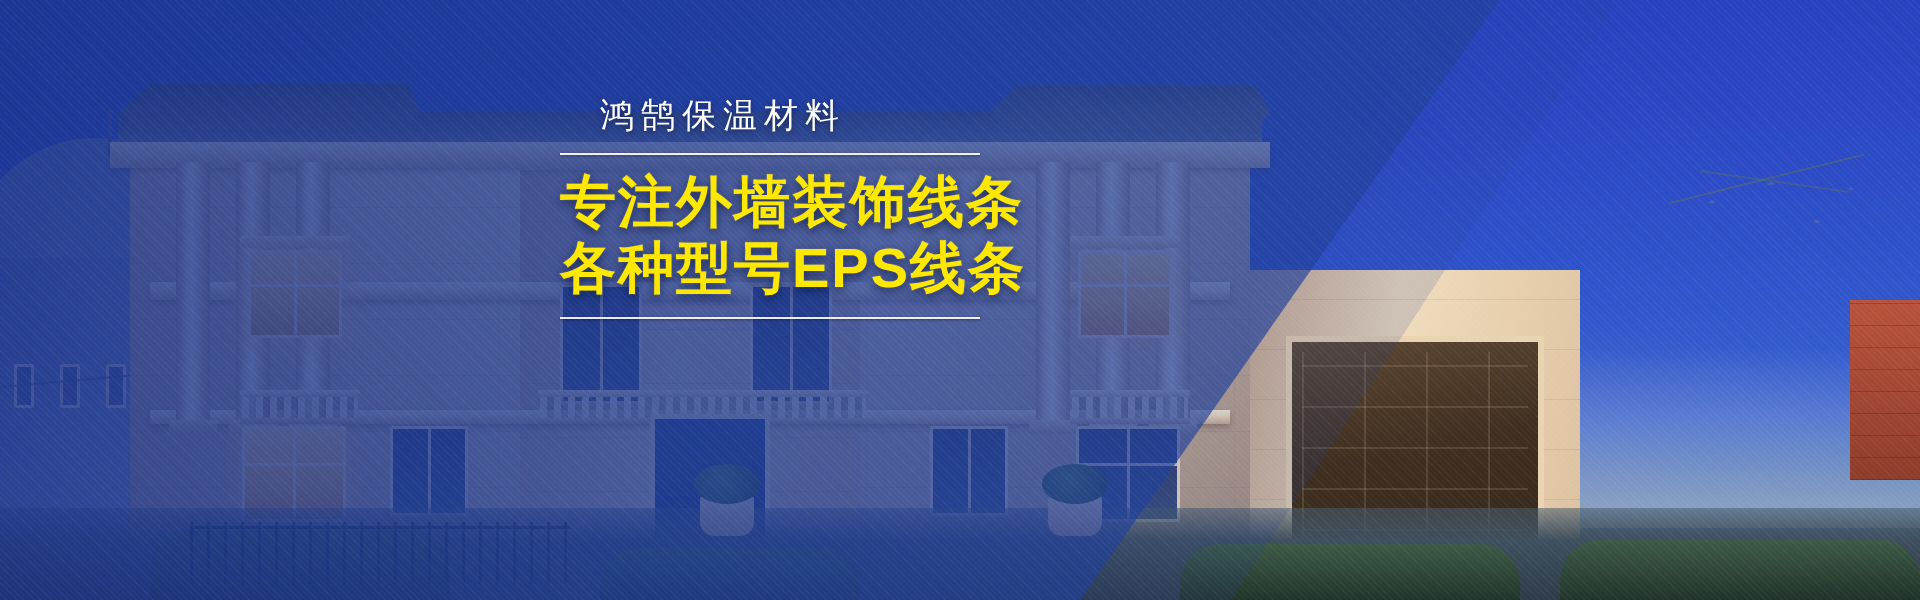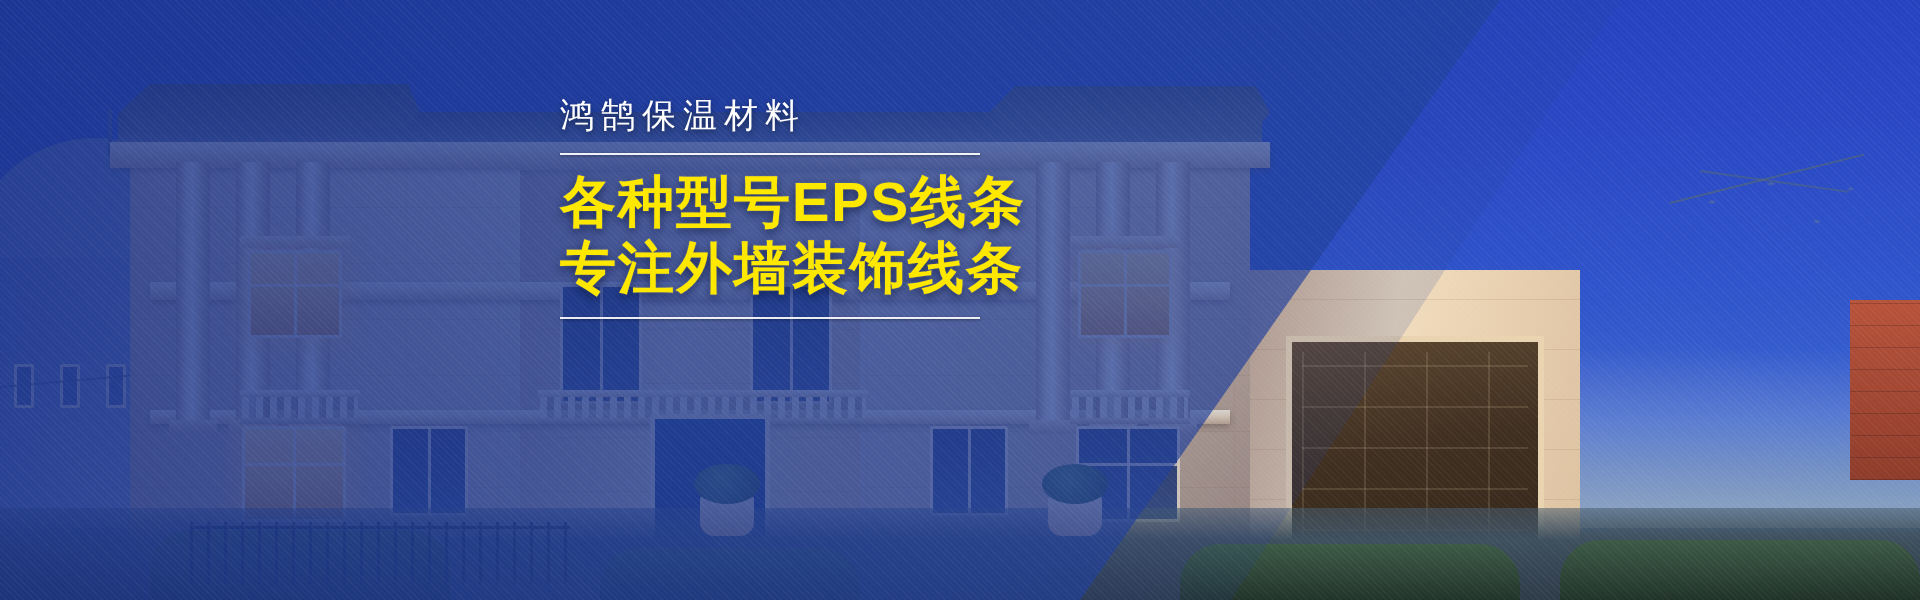--- a/index.html
+++ b/index.html
@@ -203,21 +203,21 @@
   }
   .hatch{
     position:absolute;inset:0;pointer-events:none;
     background:repeating-linear-gradient(45deg,rgba(255,255,255,.045) 0 1px,rgba(0,0,0,0) 1px 4px);
   }
 
   
   .copy{position:absolute;left:560px;top:96px;width:560px;}
   .brand{
     font-size:34px;letter-spacing:7px;color:#ffffff;line-height:1.15;
-    text-shadow:0 2px 6px rgba(0,0,0,.45);font-weight:400;
+    text-shadow:0 2px 6px rgba(0,0,0,.45);font-weight:400;margin-left:40px;
   }
   .rule{
     margin:18px 0 14px 0;width:420px;height:2px;background:rgba(255,255,255,.92);
     box-shadow:0 1px 3px rgba(0,0,0,.4);
   }
   .head{
     font-size:56px;font-weight:bold;color:#ffe800;line-height:1.18;letter-spacing:2px;
     text-shadow:0 3px 10px rgba(10,20,60,.75),0 0 2px rgba(255,255,255,.35);
   }
   .rule2{
@@ -358,20 +358,20 @@
   <div class="overlay"></div>
   <div class="hatch"></div>
   <div class="vig"></div>
 
   <div class="copy">
 
     <div class="brand">鸿鹄保温材料</div>
 
     <div class="rule"></div>
 
+    <div class="head">专注外墙装饰线条</div>
     <div class="head">各种型号EPS线条</div>
-    <div class="head">专注外墙装饰线条</div>
 
     <div class="rule2"></div>
 
   </div>
 
 </div>
 
 </body></html>

